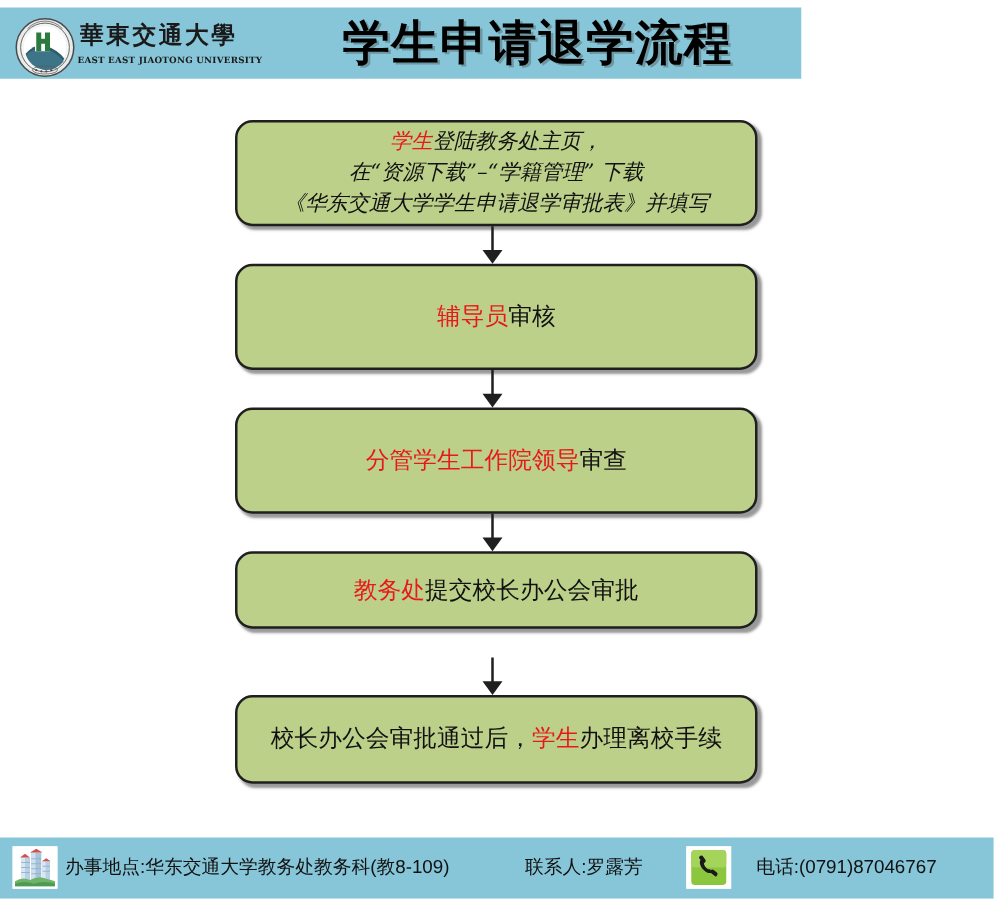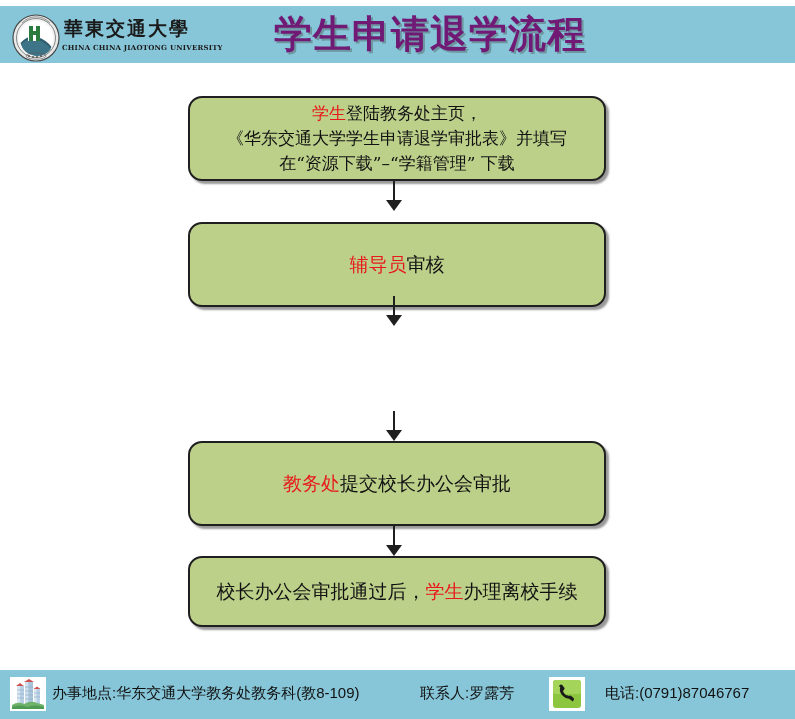--- a/index.html
+++ b/index.html
@@ -17,21 +17,21 @@
     width: 795px;
     height: 719px;
     background: #ffffff;
   }
 
   
   .header-band {
     position: absolute;
     left: 0;
     top: 6px;
-    width: 795px;
+    width: 641px;
     height: 57px;
     background: #87C6D8;
     display: flex;
     align-items: center;
   }
 
   .logo-wrap {
     position: absolute;
     left: 10px;
     top: 7px;
@@ -75,21 +75,21 @@
     left: 230px;
     top: 0;
     width: 400px;
     height: 57px;
     display: flex;
     align-items: center;
     justify-content: center;
     font-family: "DejaVu Sans", "Liberation Sans", sans-serif;
     font-size: 38px;
     font-weight: bold;
-    color: #701a75;
+    color: #000000;
     letter-spacing: 1px;
     text-shadow: 2px 2px 0 rgba(60,60,60,0.35);
     white-space: nowrap;
   }
 
   
   .flow {
     position: absolute;
     left: 0;
     top: 63px;
@@ -196,40 +196,43 @@
         <ellipse cx="26" cy="43" rx="10" ry="3.2" fill="none" stroke="#5a5a5a" stroke-width="0.6"></ellipse>
         <circle cx="19" cy="43" r="0.9" fill="#4a4a4a"></circle>
         <circle cx="23" cy="44" r="0.9" fill="#4a4a4a"></circle>
         <circle cx="27" cy="44" r="0.9" fill="#4a4a4a"></circle>
         <circle cx="31" cy="43" r="0.9" fill="#4a4a4a"></circle>
       </svg>
     </div>
 
     <div class="school-name">
       <div class="school-name-cn">華東交通大學</div>
-      <div class="school-name-en">CHINA CHINA JIAOTONG UNIVERSITY</div>
+      <div class="school-name-en">EAST EAST JIAOTONG UNIVERSITY</div>
     </div>
 
     <div class="page-title">学生申请退学流程</div>
   </div>
 
   <div class="flow" id="flow-container">
-      <div class="flow-box" style="top: 33px; height: 85px;">
-        <div class="flow-text"><div><span class="hl">学生</span><span>登陆教务处主页，</span></div><div><span>《华东交通大学学生申请退学审批表》并填写</span></div><div><span>在“资源下载”–“学籍管理” 下载</span></div></div>
+      <div class="flow-box" style="top: 33px; height: 85px; font-style: italic;">
+        <div class="flow-text"><div><span class="hl">学生</span><span>登陆教务处主页，</span></div><div><span>在“资源下载”–“学籍管理” 下载</span></div><div><span>《华东交通大学学生申请退学审批表》并填写</span></div></div>
       </div>
       <div class="connector" style="top: 118px; height: 20px;"></div>
       <div class="arrow-head" style="top: 137px;"></div>
-      <div class="flow-box" style="top: 159px; height: 85px;">
+      <div class="flow-box" style="top: 148px; height: 85px;">
         <div class="flow-text single"><div><span class="hl">辅导员</span><span>审核</span></div></div>
       </div>
       <div class="connector" style="top: 233px; height: 20px;"></div>
       <div class="arrow-head" style="top: 252px;"></div>
+      <div class="flow-box" style="top: 263px; height: 85px;">
+        <div class="flow-text single"><div><span class="hl">分管学生工作院领导</span><span>审查</span></div></div>
+      </div>
       <div class="connector" style="top: 348px; height: 20px;"></div>
       <div class="arrow-head" style="top: 367px;"></div>
-      <div class="flow-box" style="top: 378px; height: 85px;">
+      <div class="flow-box" style="top: 378px; height: 62px;">
         <div class="flow-text single"><div><span class="hl">教务处</span><span>提交校长办公会审批</span></div></div>
       </div>
       <div class="connector" style="top: 463px; height: 20px;"></div>
       <div class="arrow-head" style="top: 482px;"></div>
       <div class="flow-box" style="top: 493px; height: 71px;">
         <div class="flow-text single"><div><span>校长办公会审批通过后，</span><span class="hl">学生</span><span>办理离校手续</span></div></div>
       </div>
     </div>
 
   <div class="footer-band">

